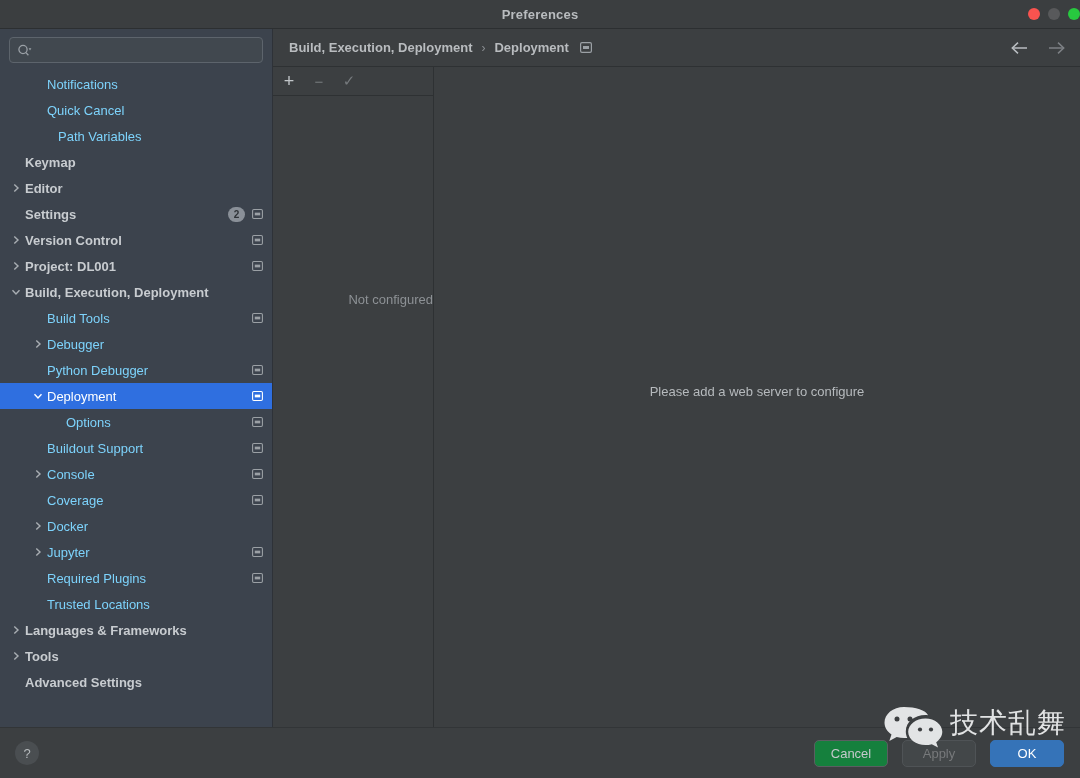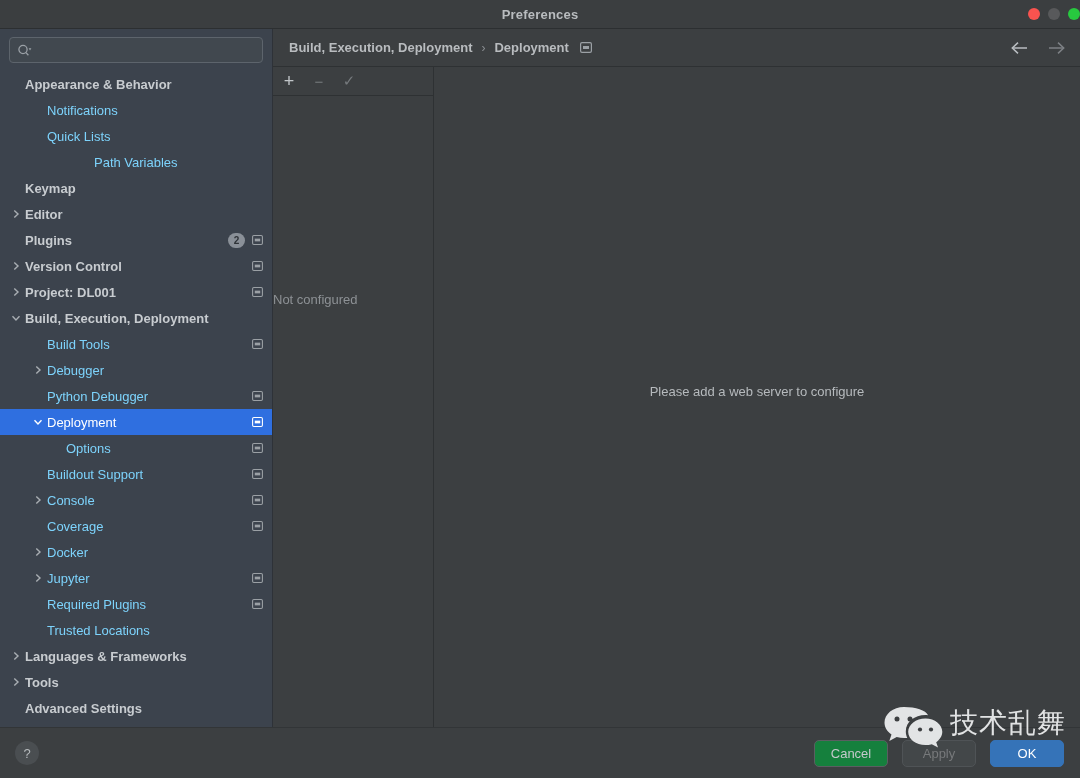--- a/index.html
+++ b/index.html
@@ -83,21 +83,21 @@
   .pane-split { position: absolute; left: 0; top: 37px; right: 0; bottom: 0; display: flex; }
   .list-pane {
     width: 161px; border-right: 1px solid #2e3133; border-top: 1px solid #2e3133;
     display: flex; flex-direction: column; background: #3c3f41;
   }
   .list-toolbar {
     height: 29px; border-bottom: 1px solid #2e3133; display: flex; align-items: center;
     padding-left: 9px; gap: 16px;
   }
   .tb-btn { display: flex; align-items: center; justify-content: center; width: 14px; height: 14px; }
-  .list-body { flex: 1; display: flex; align-items: flex-start; justify-content: flex-start; padding-top: 196px; }
+  .list-body { flex: 1; display: flex; align-items: flex-start; justify-content: flex-end; padding-top: 196px; }
   .not-configured { color: #8d9195; font-size: 13px; }
   .detail-pane {
     flex: 1; border-top: 1px solid #2e3133; position: relative; background: #3c3f41;
   }
   .empty-msg {
     position: absolute; left: 0; right: 0; top: 317px; text-align: center;
     color: #b6babd; font-size: 13px;
   }
 
   
@@ -153,45 +153,37 @@
           <svg width="15" height="13" viewBox="0 0 15 13">
             <circle cx="6" cy="5.5" r="4.1" fill="none" stroke="#9aa0a6" stroke-width="1.3"></circle>
             <line x1="9" y1="8.6" x2="11.4" y2="11.2" stroke="#9aa0a6" stroke-width="1.3"></line>
             <polygon points="11.6,4.2 14.4,4.2 13,6.4" fill="#9aa0a6"></polygon>
           </svg>
         </span>
         <input class="search-input" type="text" placeholder="" style="">
       </div>
     </div>
     <div class="tree" id="tree">
-        <div class="row top" style="padding-left: 9px;">
-          <span class="chev empty">
-            <svg width="10" height="10" viewBox="0 0 10 10">
-              <polyline points="3.3,1.5 7,5 3.3,8.5" fill="none" stroke="#a9aeb3" stroke-width="1.4"></polyline>
-            </svg>
-          </span>
-          <span class="row-label">Appearance &amp; Behavior</span>
-        </div>
         <div class="row child" style="padding-left: 31px;">
           <span class="chev empty">
             <svg width="10" height="10" viewBox="0 0 10 10">
               <polyline points="3.3,1.5 7,5 3.3,8.5" fill="none" stroke="#a9aeb3" stroke-width="1.4"></polyline>
             </svg>
           </span>
           <span class="row-label">Notifications</span>
         </div>
         <div class="row child" style="padding-left: 31px;">
           <span class="chev empty">
             <svg width="10" height="10" viewBox="0 0 10 10">
               <polyline points="3.3,1.5 7,5 3.3,8.5" fill="none" stroke="#a9aeb3" stroke-width="1.4"></polyline>
             </svg>
           </span>
-          <span class="row-label">Quick Lists</span>
-        </div>
-        <div class="row child" style="padding-left: 42px; margin-left: 36px;">
+          <span class="row-label">Quick Cancel</span>
+        </div>
+        <div class="row child" style="padding-left: 42px;">
           <span class="chev empty">
             <svg width="10" height="10" viewBox="0 0 10 10">
               <polyline points="3.3,1.5 7,5 3.3,8.5" fill="none" stroke="#a9aeb3" stroke-width="1.4"></polyline>
             </svg>
           </span>
           <span class="row-label">Path Variables</span>
         </div>
         <div class="row top" style="padding-left: 9px;">
           <span class="chev empty">
             <svg width="10" height="10" viewBox="0 0 10 10">
@@ -207,21 +199,21 @@
             </svg>
           </span>
           <span class="row-label">Editor</span>
         </div>
         <div class="row top" style="padding-left: 9px;">
           <span class="chev empty">
             <svg width="10" height="10" viewBox="0 0 10 10">
               <polyline points="3.3,1.5 7,5 3.3,8.5" fill="none" stroke="#a9aeb3" stroke-width="1.4"></polyline>
             </svg>
           </span>
-          <span class="row-label">Plugins</span>
+          <span class="row-label">Settings</span>
           <span class="badge">2</span>
           <span>
             <svg class="scope-icon" viewBox="0 0 12 11">
               <rect x="0.6" y="0.6" width="10.8" height="9.8" rx="1.4" fill="none" stroke="#9ba0a5" stroke-width="1.2"></rect>
               <rect x="3" y="4" width="6" height="3" fill="#9ba0a5"></rect>
             </svg>
           </span>
         </div>
         <div class="row top" style="padding-left: 9px;">
           <span class="chev">

